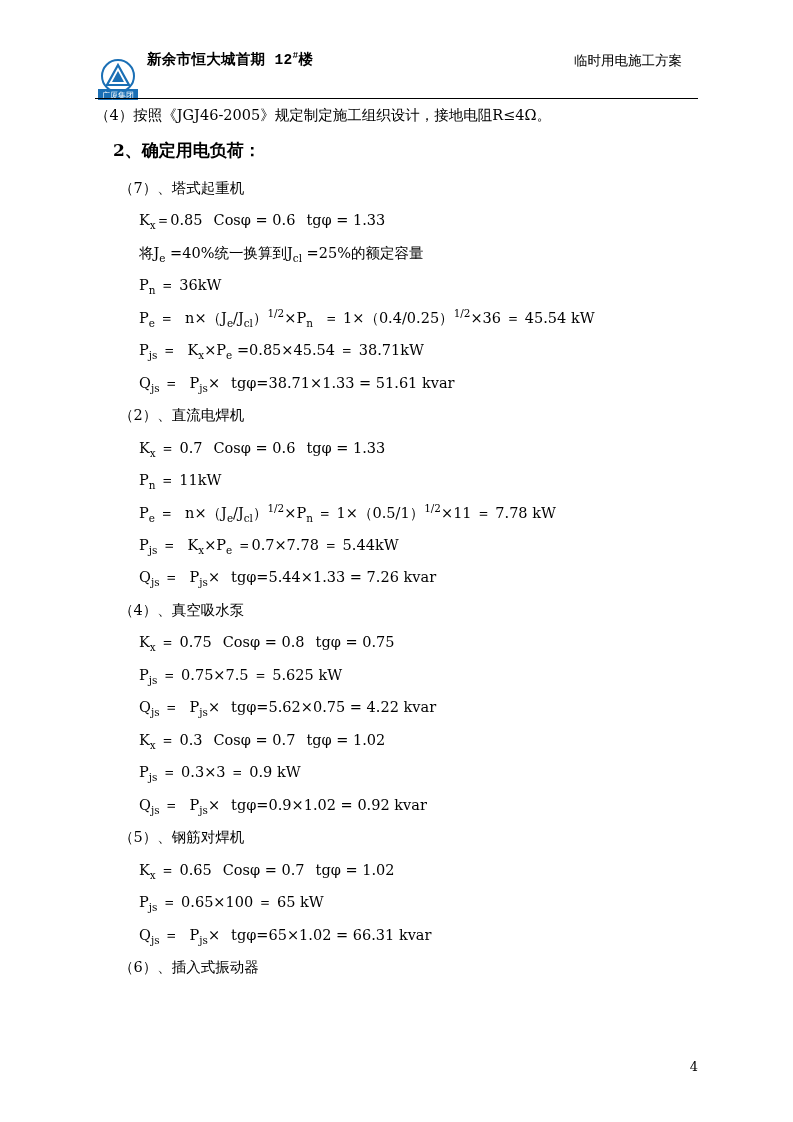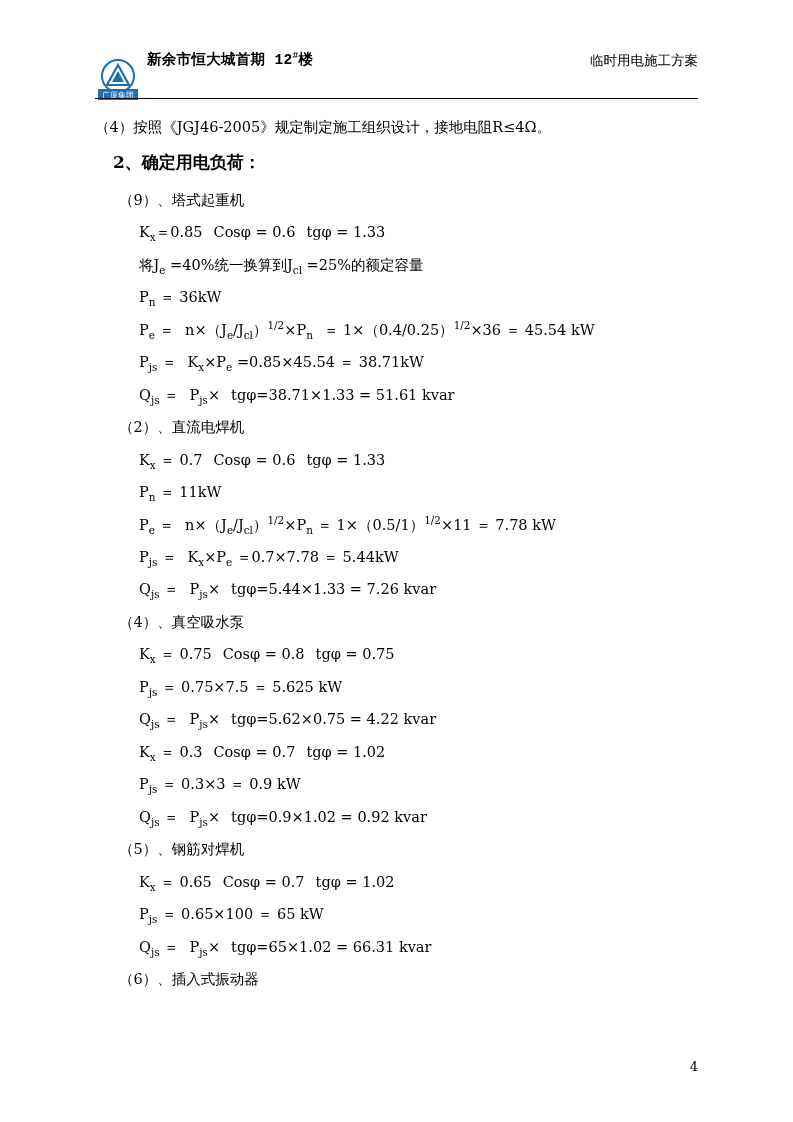--- a/index.html
+++ b/index.html
@@ -45,36 +45,36 @@
     font-size: 14.5px;
     letter-spacing: 0.3px;
     white-space: nowrap;
   }
   .header-left .sup {
     font-size: 9.5px;
     vertical-align: super;
   }
   .header-right {
     position: absolute;
-    right: 0px;
+    right: 16px;
     top: 14px;
     font-family: Liberation Serif, serif;
     font-size: 13.5px;
     white-space: nowrap;
   }
   .header-rule {
     position: absolute;
     left: 0;
     right: 0;
     top: 60px;
     border-bottom: 1.6px solid #000;
   }
   
   .content {
-    margin-top: 26px;
+    margin-top: 14px;
   }
   .para {
     font-family: "DejaVu Serif", serif;
     font-size: 14.5px;
     line-height: 1.62;
     margin: 0 0 9px 0;
     white-space: nowrap;
   }
   .para.indent1 { padding-left: 0px; }
   .para.indent2 { padding-left: 24px; }
@@ -130,21 +130,21 @@
   </div>
 
   <div class="content">
 
     <p class="para indent1">
       <span>（4）按照《JGJ46-2005》规定制定施工组织设计，接地电阻R≤4Ω。</span>
     </p>
 
     <h2 class="heading">2、确定用电负荷：</h2>
 
-    <p class="para indent2">（9）、塔式起重机</p>
+    <p class="para indent2">（7）、塔式起重机</p>
     <p class="para indent3">K<span class="sub">x</span>＝0.85<span class="sp2"></span>Cosφ = 0.6<span class="sp2"></span>tgφ = 1.33</p>
     <p class="para indent3">将J<span class="sub">e</span> =40%统一换算到J<span class="sub">cl</span> =25%的额定容量</p>
     <p class="para indent3">P<span class="sub">n</span> ＝ 36kW</p>
     <p class="para indent3">P<span class="sub">e</span> ＝<span class="sp2"></span>n×（J<span class="sub">e</span>/J<span class="sub">cl</span>）<span class="sup">1/2</span>×P<span class="sub">n</span><span class="sp2"></span>＝ 1×（0.4/0.25）<span class="sup">1/2</span>×36 ＝ 45.54 kW</p>
     <p class="para indent3">P<span class="sub">js</span> ＝<span class="sp2"></span>K<span class="sub">x</span>×P<span class="sub">e</span> =0.85×45.54 ＝ 38.71kW</p>
     <p class="para indent3">Q<span class="sub">js</span> ＝<span class="sp2"></span>P<span class="sub">js</span>×<span class="sp2"></span>tgφ=38.71×1.33 = 51.61 kvar</p>
 
     <p class="para indent2">（2）、直流电焊机</p>
     <p class="para indent3">K<span class="sub">x</span> ＝ 0.7<span class="sp2"></span>Cosφ = 0.6<span class="sp2"></span>tgφ = 1.33</p>
     <p class="para indent3">P<span class="sub">n</span> ＝ 11kW</p>

